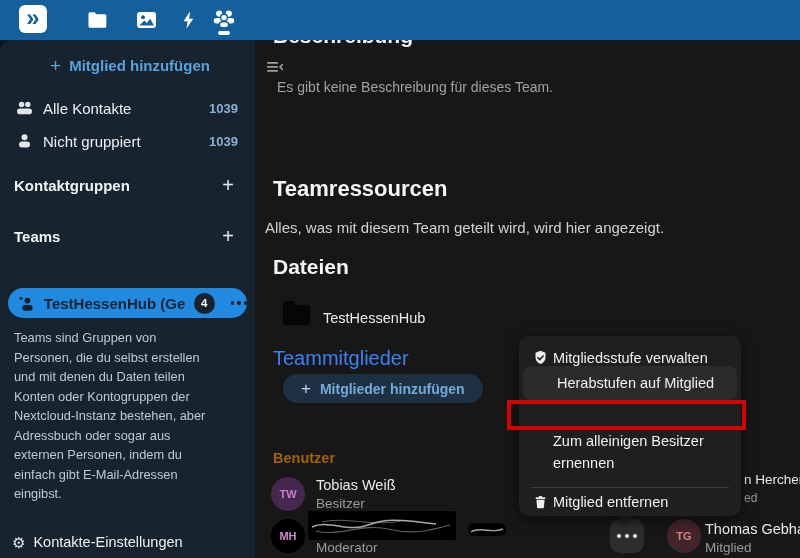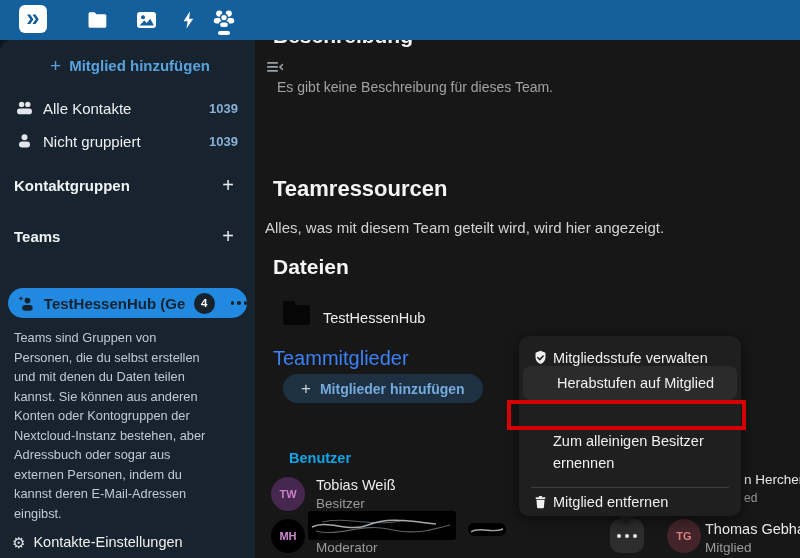--- a/index.html
+++ b/index.html
@@ -49,21 +49,21 @@
   .h-res{left:273px;top:176px;font-size:22px;font-weight:bold;color:#f5f5f5;}
   .res-sub{left:265px;top:219px;font-size:15px;color:#d2d2d2;}
   .h-files{left:273px;top:255px;font-size:21px;font-weight:bold;color:#f5f5f5;}
   .folder{left:283px;top:305px;width:27px;height:20px;background:#060606;border-radius:2px 3px 3px 3px;cursor:pointer;}
   .folder::before{content:"";position:absolute;top:-4px;left:0;width:12px;height:6px;background:#060606;border-radius:2px 2px 0 0;}
   .file-label{left:323px;top:310px;font-size:14.5px;color:#ededed;}
   .teammit{left:273px;top:347px;font-size:20px;color:#3b82f6;}
   .add-members{left:283px;top:374px;height:29px;padding:0 18px;background:#1d3142;border-radius:15px;
                display:flex;align-items:center;gap:9px;color:#75aadc;font-size:14px;font-weight:bold;cursor:pointer;}
   .add-members .plus{color:#c9d3db;font-size:17px;}
-  .users-label{left:273px;top:450px;font-size:14.5px;font-weight:bold;color:#0ea5e9;margin-left:16px;}
+  .users-label{left:273px;top:450px;font-size:14.5px;font-weight:bold;color:#a16207;}
 
   .avatar{width:34px;height:34px;border-radius:50%;display:flex;align-items:center;justify-content:center;
           font-size:11px;font-weight:bold;}
   .m-name{font-size:14.5px;color:#ececec;white-space:nowrap;overflow:hidden;}
   .m-role{font-size:13.5px;color:#9a9a9a;}
 
   .scribble{left:308px;top:511px;width:148px;height:29px;background:#000;border-radius:3px;z-index:5;}
   .scribble2{left:468px;top:523px;width:38px;height:13px;background:#000;border-radius:6px;z-index:5;}
   .more-btn{left:610px;top:519px;width:34px;height:34px;border-radius:10px;background:#2d2d2d;
             display:flex;align-items:center;justify-content:center;gap:4px;cursor:pointer;z-index:6;}
@@ -141,26 +141,25 @@
           <i></i>
           <i></i>
           <i></i>
         </span>
     </div>
 
     <div class="abs desc">
       <div>Teams sind Gruppen von</div>
       <div>Personen, die du selbst erstellen</div>
       <div>und mit denen du Daten teilen</div>
-      <div>kannst. Sie können aus anderen</div>
       <div>Konten oder Kontogruppen der</div>
       <div>Nextcloud-Instanz bestehen, aber</div>
       <div>Adressbuch oder sogar aus</div>
       <div>externen Personen, indem du</div>
-      <div>kannst deren E-Mail-Adressen</div>
+      <div>einfach gibt E-Mail-Adressen</div>
       <div>eingibst.</div>
     </div>
 
     <div class="abs settings-row">
       <span class="gear">⚙</span>
       <span>Kontakte-Einstellungen</span>
     </div>
   </div>
 
   <div class="abs h-desc">Beschreibung</div>

